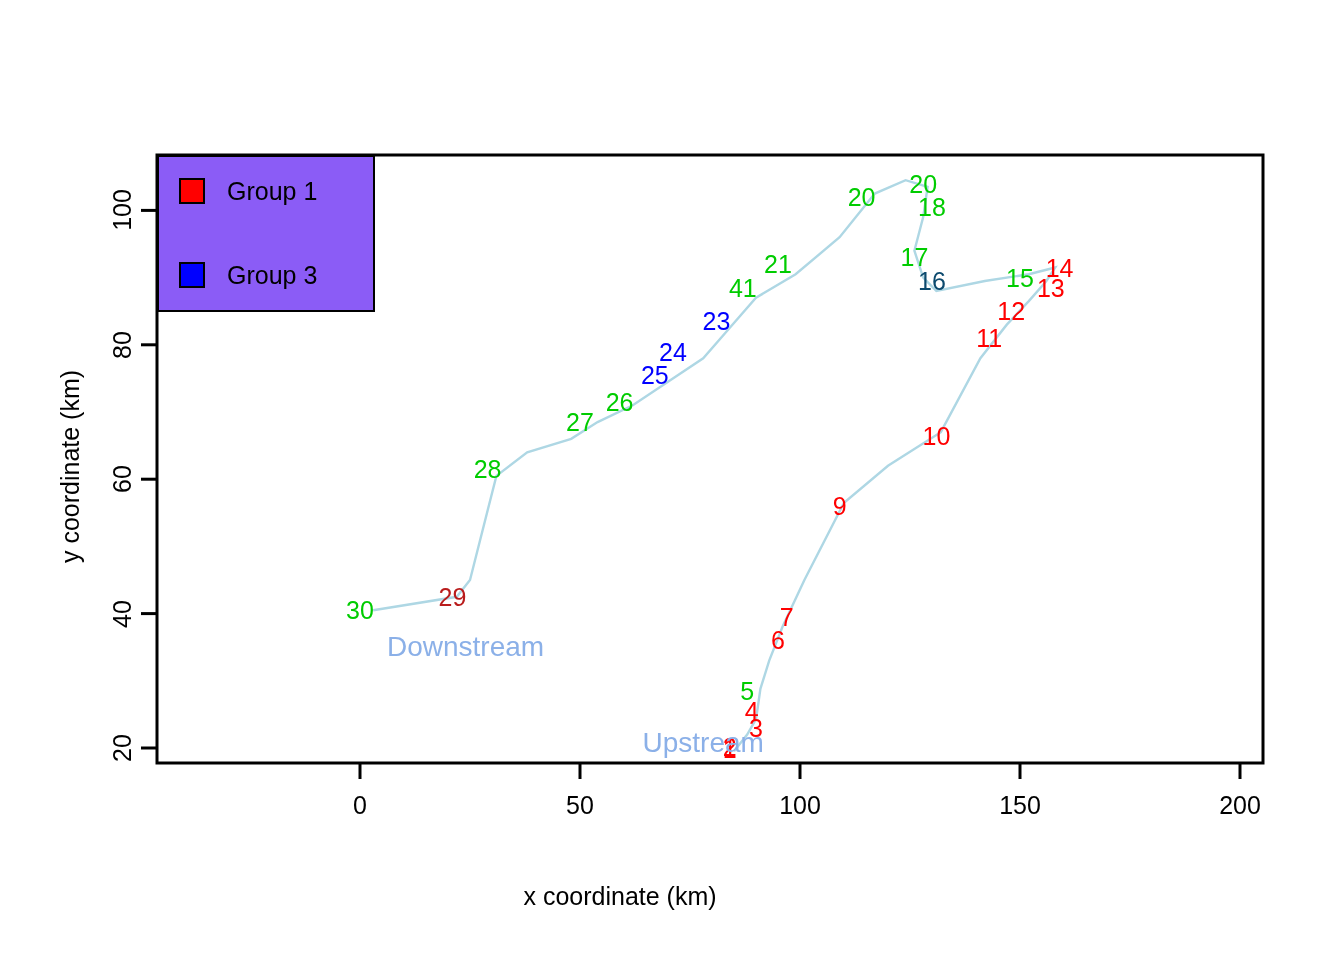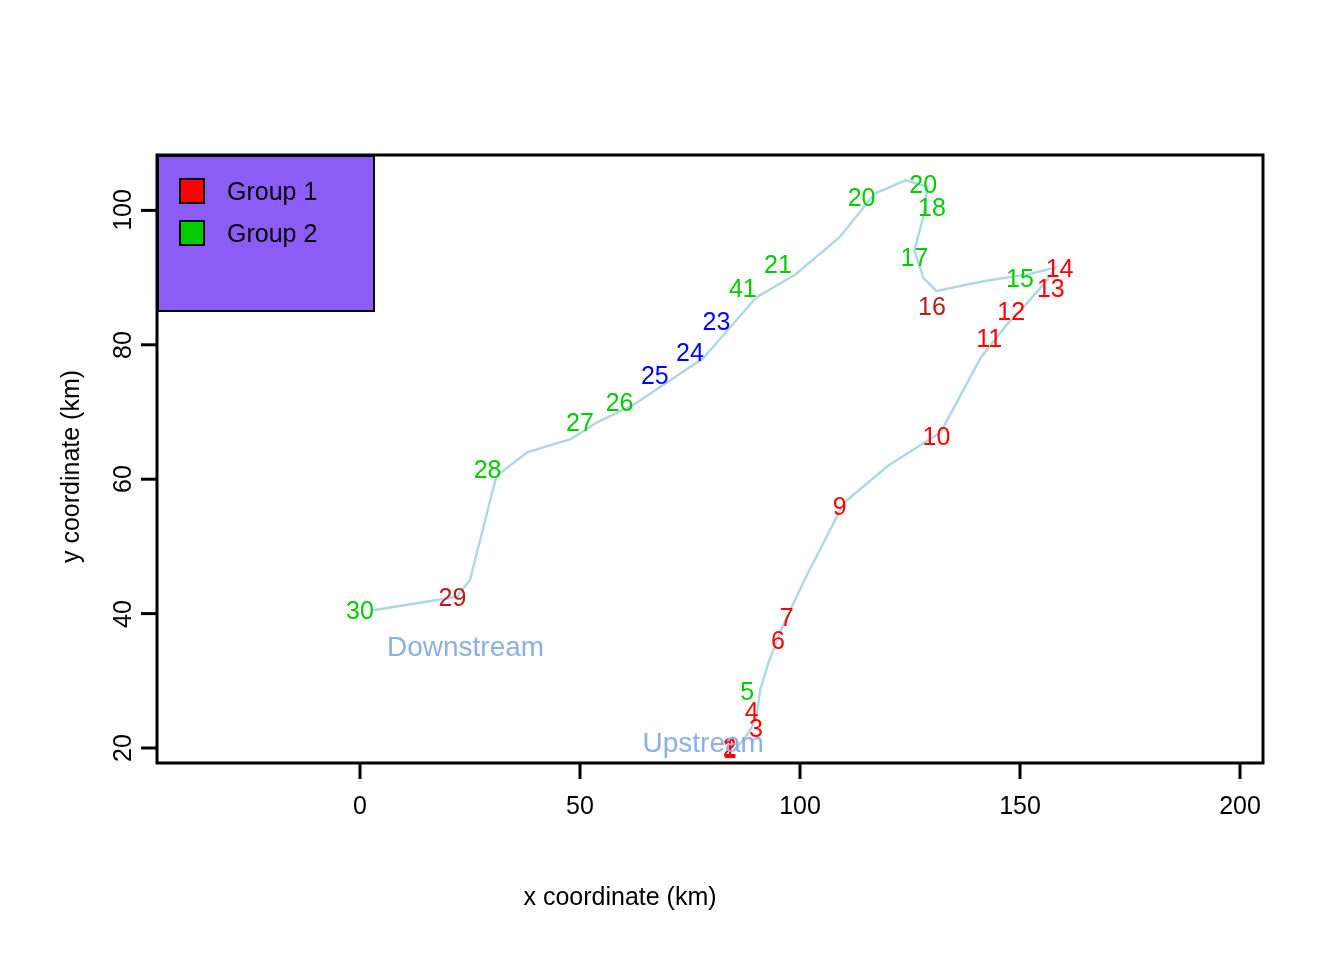--- a/index.html
+++ b/index.html
@@ -107,47 +107,47 @@
       <div class="pt-label" style="left: 747.2px; top: 690.88px; color: rgb(0, 204, 0);">5</div>
       <div class="pt-label" style="left: 778px; top: 640.48px; color: rgb(255, 0, 0);">6</div>
       <div class="pt-label" style="left: 786.8px; top: 616.96px; color: rgb(255, 0, 0);">7</div>
       <div class="pt-label" style="left: 839.6px; top: 506.08px; color: rgb(255, 0, 0);">9</div>
       <div class="pt-label" style="left: 936.4px; top: 435.52px; color: rgb(255, 0, 0);">10</div>
       <div class="pt-label" style="left: 989.2px; top: 338.08px; color: rgb(255, 0, 0);">11</div>
       <div class="pt-label" style="left: 1011.2px; top: 311.2px; color: rgb(255, 0, 0);">12</div>
       <div class="pt-label" style="left: 1050.8px; top: 287.68px; color: rgb(255, 0, 0);">13</div>
       <div class="pt-label" style="left: 1059.6px; top: 267.52px; color: rgb(255, 0, 0);">14</div>
       <div class="pt-label" style="left: 1020px; top: 277.6px; color: rgb(0, 204, 0);">15</div>
-      <div class="pt-label" style="left: 932px; top: 306px; color: #b91c1c;">16</div>
+      <div class="pt-label" style="left: 932px; top: 281px; color: #0c4a6e;">16</div>
       <div class="pt-label" style="left: 914.4px; top: 257.44px; color: rgb(0, 204, 0);">17</div>
       <div class="pt-label" style="left: 932px; top: 207.04px; color: rgb(0, 204, 0);">18</div>
       <div class="pt-label" style="left: 923.2px; top: 183.52px; color: rgb(0, 204, 0);">20</div>
       <div class="pt-label" style="left: 861.6px; top: 196.96px; color: rgb(0, 204, 0);">20</div>
       <div class="pt-label" style="left: 778px; top: 264.16px; color: rgb(0, 204, 0);">21</div>
       <div class="pt-label" style="left: 742.8px; top: 287.68px; color: rgb(0, 204, 0);">41</div>
       <div class="pt-label" style="left: 716.4px; top: 321.28px; color: rgb(0, 0, 255);">23</div>
-      <div class="pt-label" style="left: 690px; top: 351.52px; color: rgb(0, 0, 255);">24</div>
+      <div class="pt-label" style="left: 673px; top: 351.52px; color: rgb(0, 0, 255);">24</div>
       <div class="pt-label" style="left: 654.8px; top: 375.04px; color: rgb(0, 0, 255);">25</div>
       <div class="pt-label" style="left: 619.6px; top: 401.92px; color: rgb(0, 204, 0);">26</div>
       <div class="pt-label" style="left: 580px; top: 422.08px; color: rgb(0, 204, 0);">27</div>
       <div class="pt-label" style="left: 487.6px; top: 469.12px; color: rgb(0, 204, 0);">28</div>
       <div class="pt-label" style="left: 452.4px; top: 596.8px; color: #b91c1c;">29</div>
       <div class="pt-label" style="left: 360px; top: 610.24px; color: rgb(0, 204, 0); text-align: center;">30</div>
     </div>
   <div id="annot-layer">
       <div class="annot" style="left: 465.6px; top: 647.2px; color: rgb(139, 176, 232);">Downstream</div>
       <div class="annot" style="left: 703.2px; top: 742.624px; color: rgb(139, 176, 232);">Upstream</div>
     </div>
 
   <div id="legend-box">
       <div class="legend-row" style="top: 14px;">
         <span class="legend-swatch" style="background: rgb(255, 0, 0);"></span>
         <span class="legend-text">Group 1</span>
       </div>
-      <div class="legend-row" style="top: 56px;">
-        <span class="legend-swatch" style="background: rgb(0, 204, 0);"></span>
-        <span class="legend-text">Group 2</span>
+      <div class="legend-row" style="top: 98px;">
+        <span class="legend-swatch" style="background: rgb(0, 0, 255);"></span>
+        <span class="legend-text">Group 3</span>
       </div>
     </div>
 
   <div id="xlab">x coordinate (km)</div>
   <div id="ylab">y coordinate (km)</div>
 </div>
 
 </body></html>

